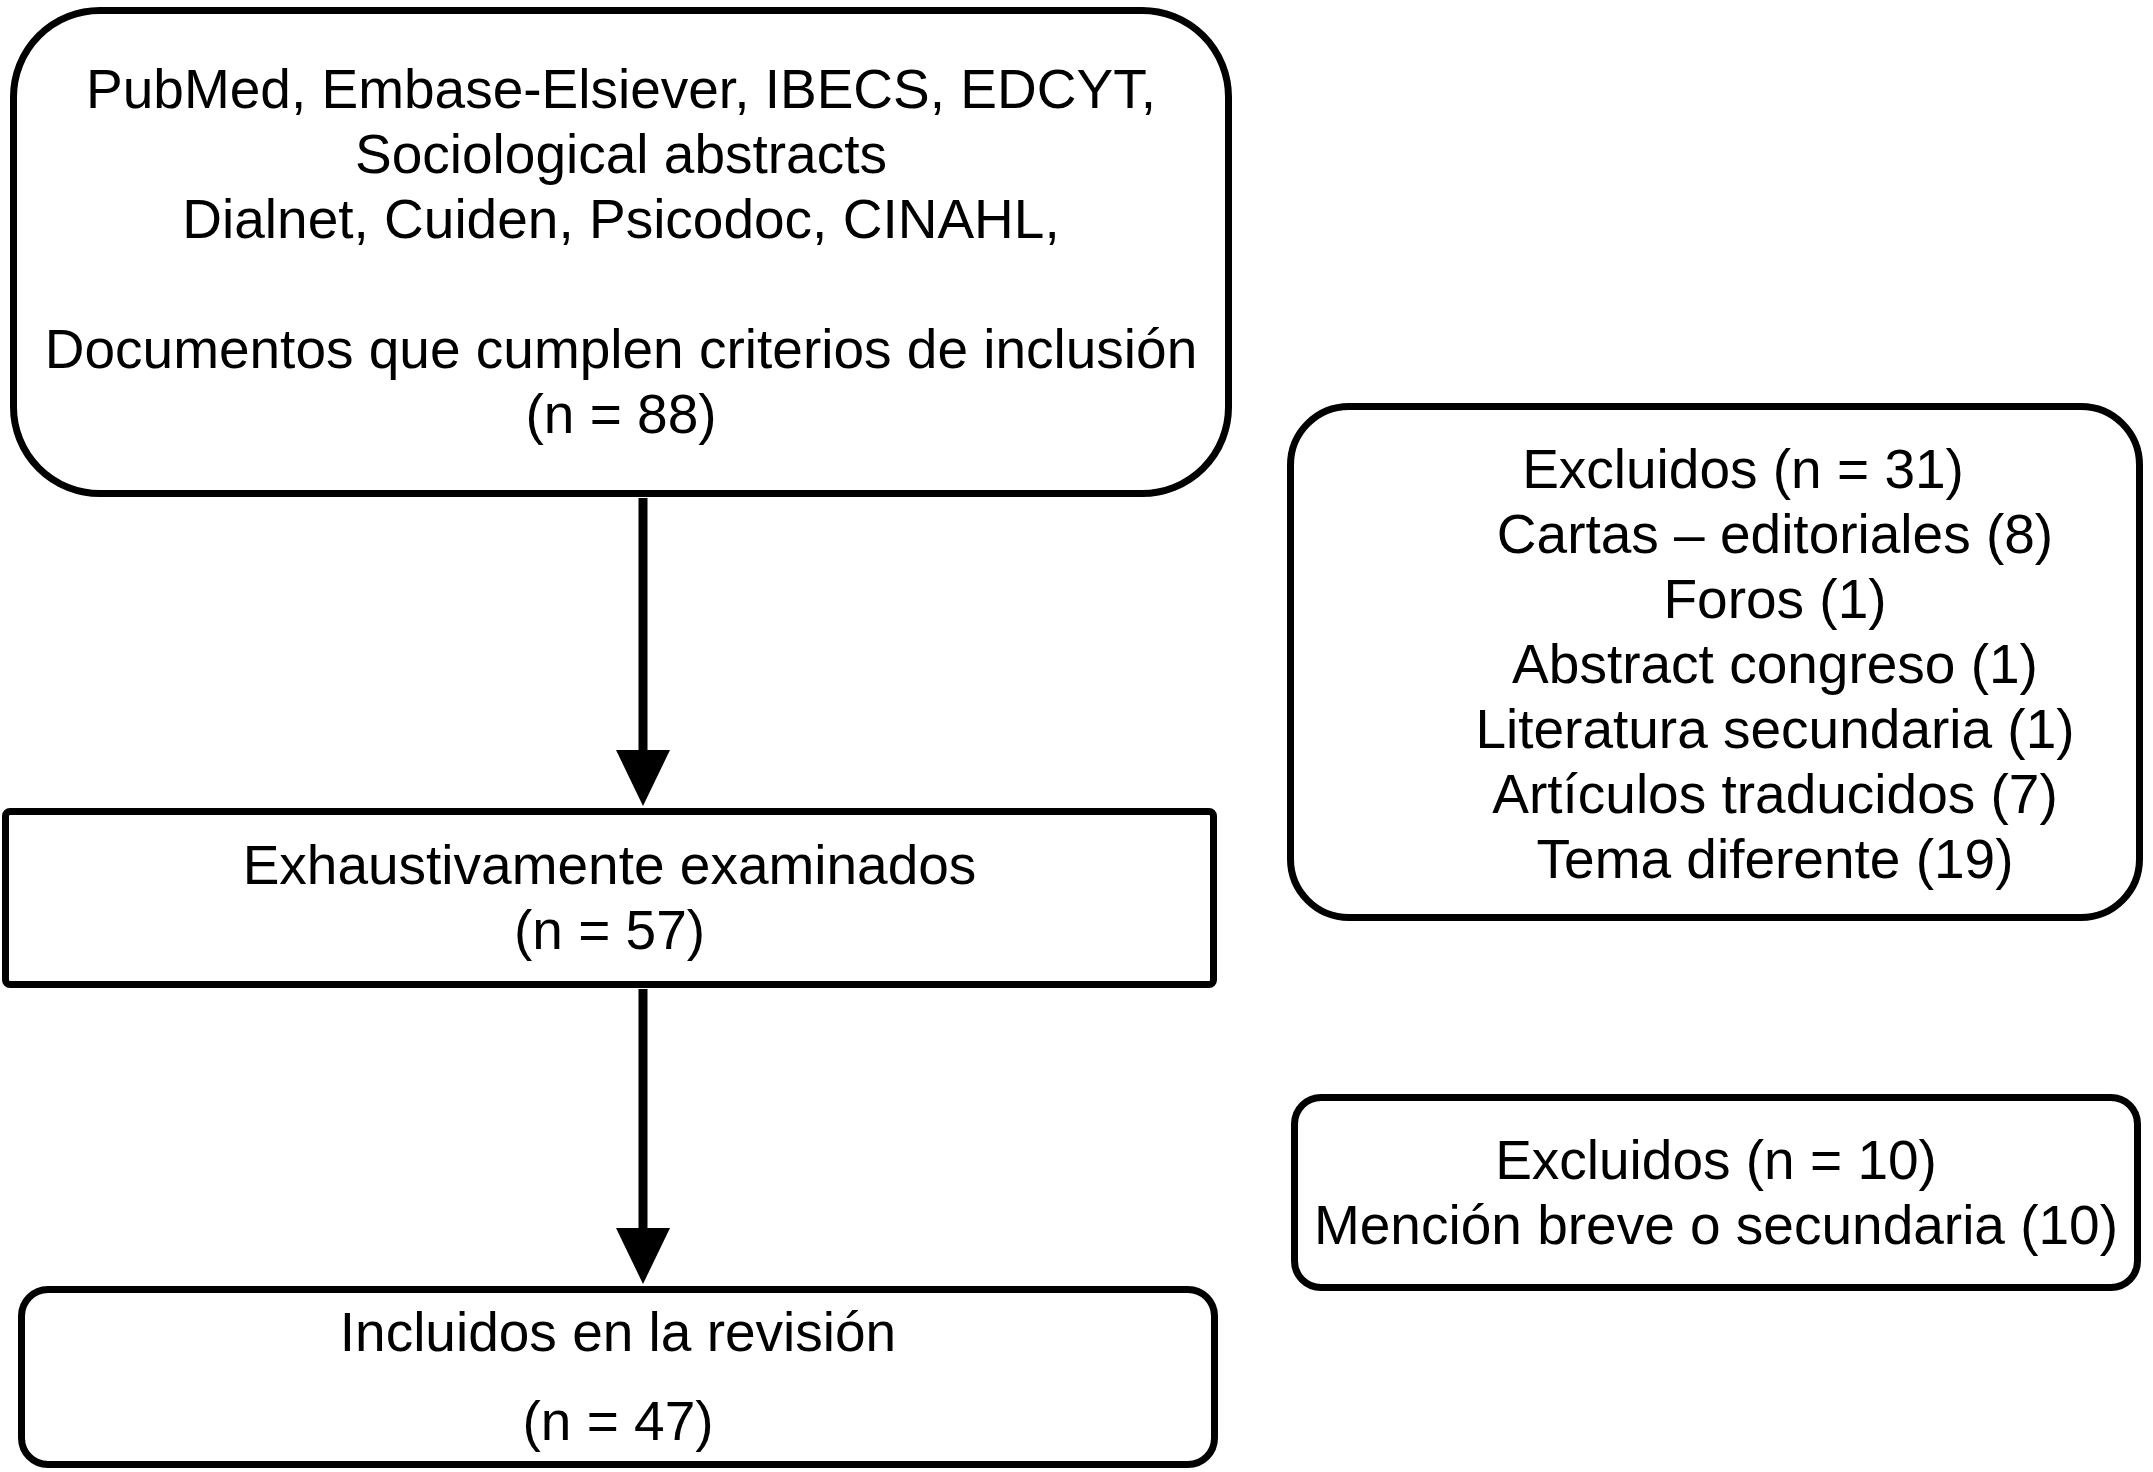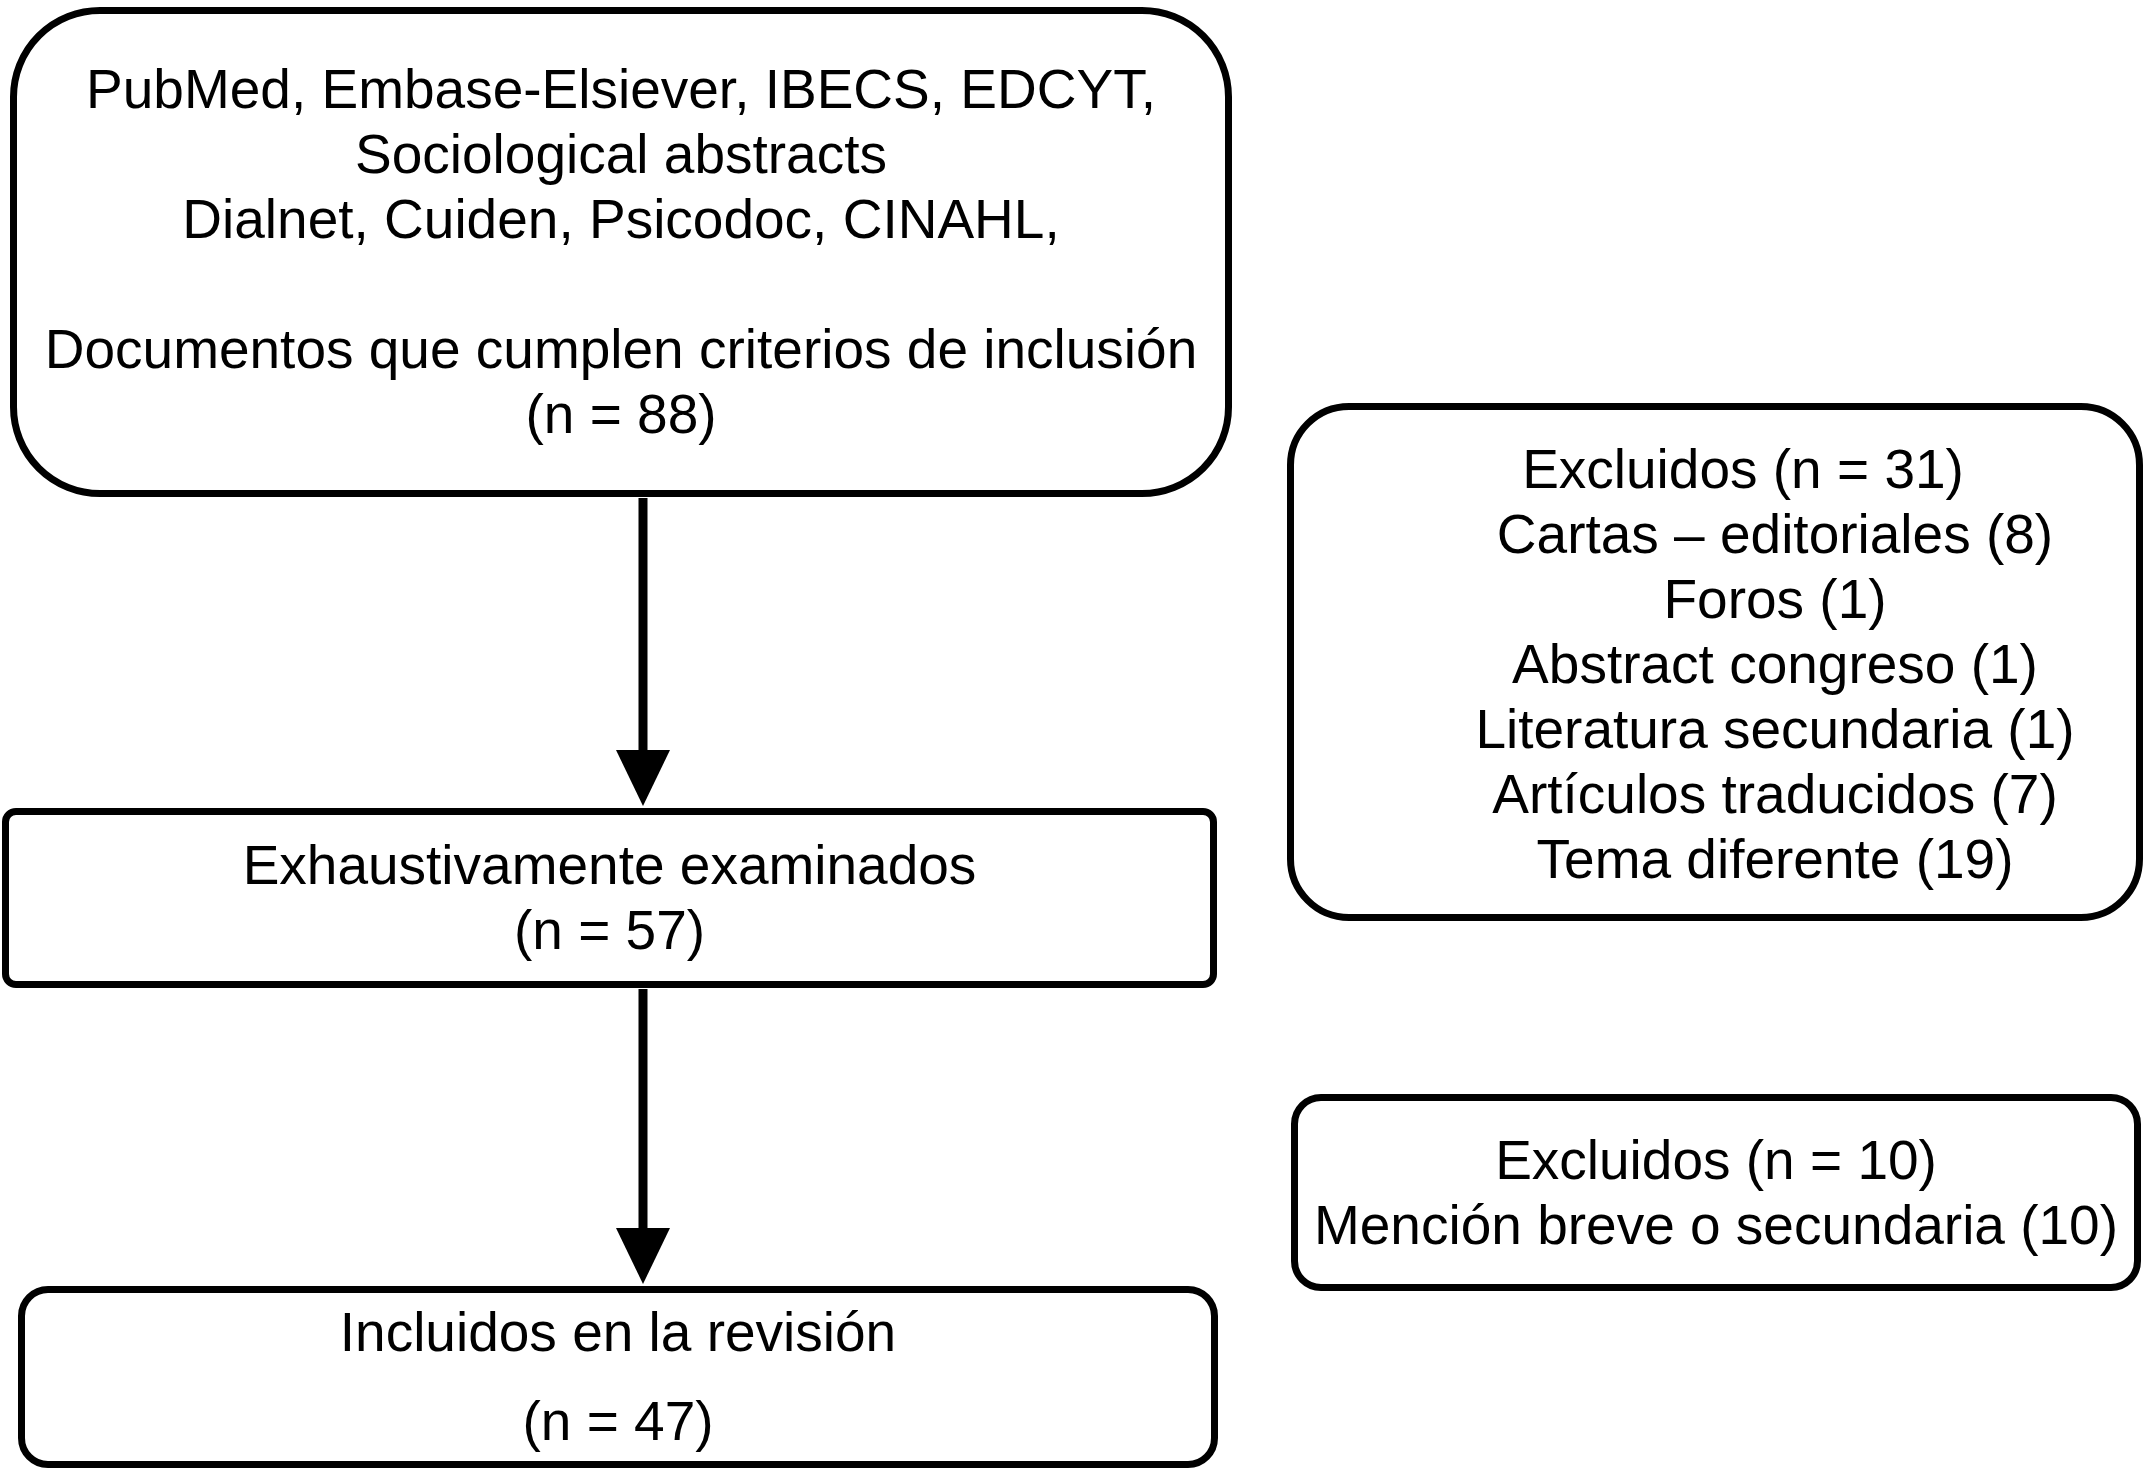--- a/index.html
+++ b/index.html
@@ -38,21 +38,21 @@
   #box-identification {
     left: 10px; top: 7px;
     width: 1222px; height: 490px;
     border-radius: 90px;
   }
 
   
   #box-screened {
     left: 2px; top: 808px;
     width: 1215px; height: 180px;
-    border-radius: 14px;
+    border-radius: 8px;
   }
 
   
   #box-included {
     left: 18px; top: 1286px;
     width: 1200px; height: 182px;
     border-radius: 30px;
     gap: 24px;
   }
 

